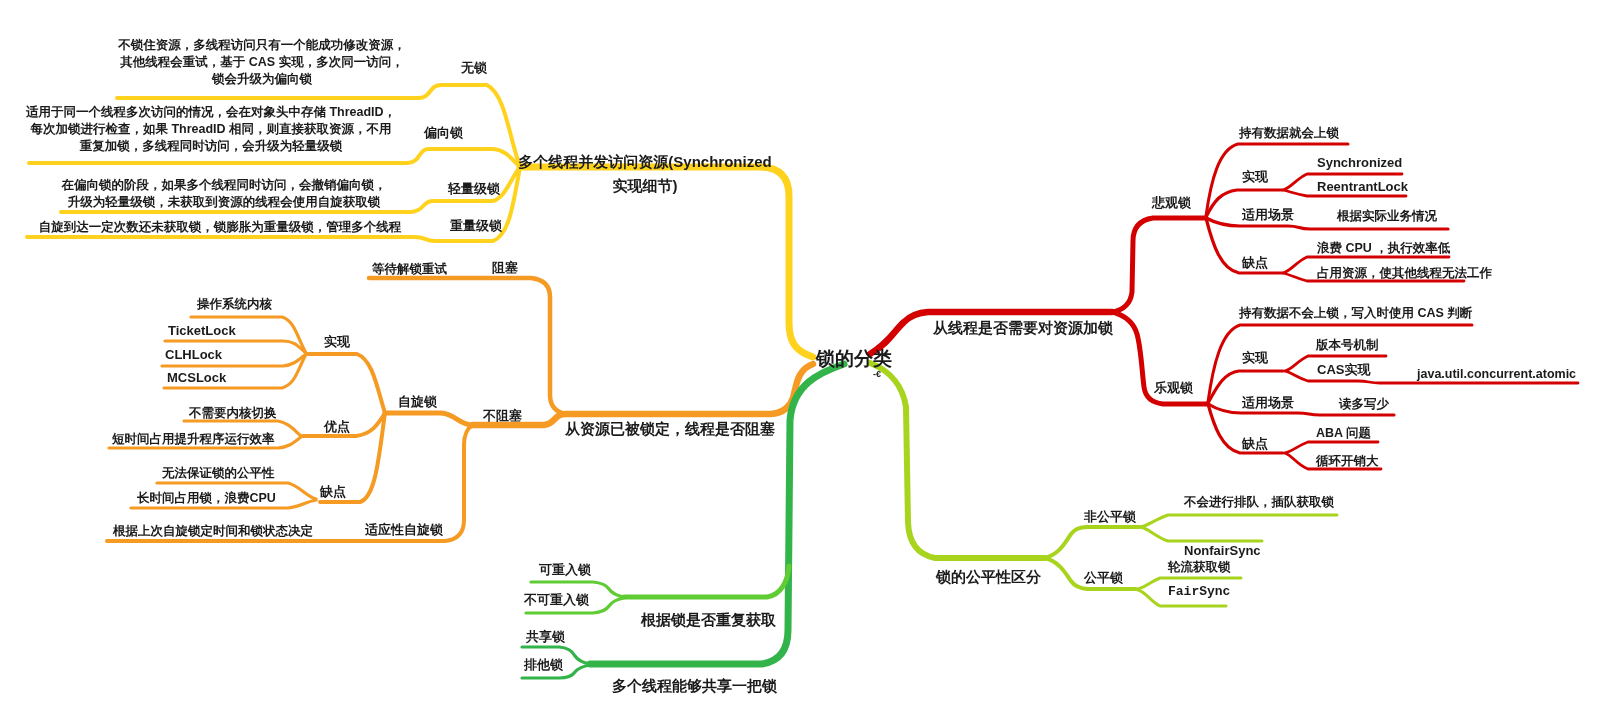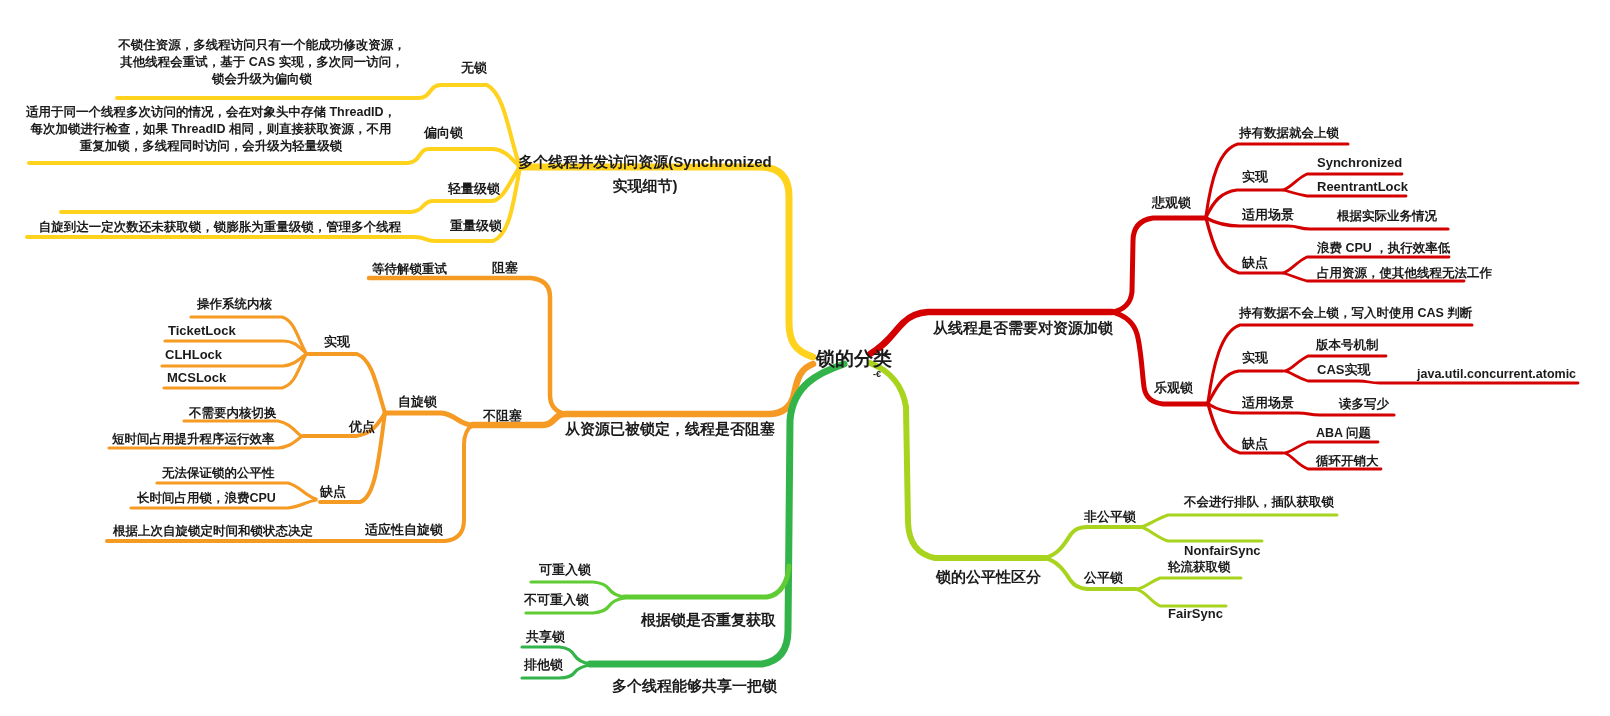--- a/index.html
+++ b/index.html
@@ -94,34 +94,36 @@
 实现细节)</div>
   <div class="t s13" style="left:461px;top:61px;">无锁</div>
   <div class="t s12 c" style="left:112px;top:37px;width:300px;white-space:pre-line;">不锁住资源，多线程访问只有一个能成功修改资源，
 其他线程会重试，基于 CAS 实现，多次同一访问，
 锁会升级为偏向锁</div>
   <div class="t s13" style="left:424px;top:126px;">偏向锁</div>
   <div class="t s12 c" style="left:24px;top:104px;width:374px;white-space:pre-line;">适用于同一个线程多次访问的情况，会在对象头中存储 ThreadID，
 每次加锁进行检查，如果 ThreadID 相同，则直接获取资源，不用
 重复加锁，多线程同时访问，会升级为轻量级锁</div>
   <div class="t s13" style="left:448px;top:182px;">轻量级锁</div>
+  <div class="t s12 c" style="left:55px;top:177px;width:338px;white-space:pre-line;">在偏向锁的阶段，如果多个线程同时访问，会撤销偏向锁，
+升级为轻量级锁，未获取到资源的线程会使用自旋获取锁</div>
   <div class="t s13" style="left:450px;top:219px;">重量级锁</div>
   <div class="t s12 c" style="left:24px;top:219px;width:392px;white-space:pre-line;">自旋到达一定次数还未获取锁，锁膨胀为重量级锁，管理多个线程</div>
 
   <div class="t s15 c" style="left:565px;top:388px;width:210px;">从资源已被锁定，线程是否阻塞</div>
   <div class="t s13" style="left:492px;top:261px;">阻塞</div>
   <div class="t s12" style="left:372px;top:261px;">等待解锁重试</div>
   <div class="t s13" style="left:483px;top:409px;">不阻塞</div>
   <div class="t s13" style="left:398px;top:395px;">自旋锁</div>
   <div class="t s13" style="left:324px;top:335px;">实现</div>
   <div class="t s12" style="left:197px;top:296px;">操作系统内核</div>
   <div class="t s13" style="left:168px;top:324px;">TicketLock</div>
   <div class="t s13" style="left:165px;top:348px;">CLHLock</div>
   <div class="t s13" style="left:167px;top:371px;">MCSLock</div>
-  <div class="t s13" style="left:324px;top:420px;margin-left:25px;">优点</div>
+  <div class="t s13" style="left:324px;top:420px;">优点</div>
   <div class="t s12" style="left:189px;top:405px;">不需要内核切换</div>
   <div class="t s12" style="left:112px;top:431px;">短时间占用提升程序运行效率</div>
   <div class="t s13" style="left:320px;top:485px;">缺点</div>
   <div class="t s12" style="left:162px;top:465px;">无法保证锁的公平性</div>
   <div class="t s12" style="left:137px;top:490px;">长时间占用锁，浪费CPU</div>
   <div class="t s13" style="left:365px;top:523px;">适应性自旋锁</div>
   <div class="t s12" style="left:113px;top:523px;">根据上次自旋锁定时间和锁状态决定</div>
 
   <div class="t s15 c" style="left:930px;top:287px;width:186px;">从线程是否需要对资源加锁</div>
   <div class="t s13" style="left:1152px;top:196px;">悲观锁</div>
@@ -145,21 +147,21 @@
   <div class="t s13" style="left:1242px;top:437px;">缺点</div>
   <div class="t s12" style="left:1316px;top:425px;">ABA 问题</div>
   <div class="t s12" style="left:1316px;top:453px;">循环开销大</div>
 
   <div class="t s15" style="left:936px;top:536px;">锁的公平性区分</div>
   <div class="t s13" style="left:1084px;top:510px;">非公平锁</div>
   <div class="t s12" style="left:1184px;top:494px;">不会进行排队，插队获取锁</div>
   <div class="t s13" style="left:1184px;top:521px;margin-top:23px;">NonfairSync</div>
   <div class="t s13" style="left:1084px;top:571px;">公平锁</div>
   <div class="t s12" style="left:1168px;top:559px;">轮流获取锁</div>
-  <div class="t s13" style="left:1168px;top:607px;">FairSync</div>
+  <div class="t s13" style="left:1168px;top:585px;font-family:Liberation Mono, monospace;">FairSync</div>
 
   <div class="t s15" style="left:641px;top:579px;">根据锁是否重复获取</div>
   <div class="t s13" style="left:539px;top:563px;">可重入锁</div>
   <div class="t s13" style="left:524px;top:593px;">不可重入锁</div>
   <div class="t s15" style="left:612px;top:645px;">多个线程能够共享一把锁</div>
   <div class="t s13" style="left:526px;top:630px;">共享锁</div>
   <div class="t s13" style="left:524px;top:658px;">排他锁</div>
 
 </div>
 

